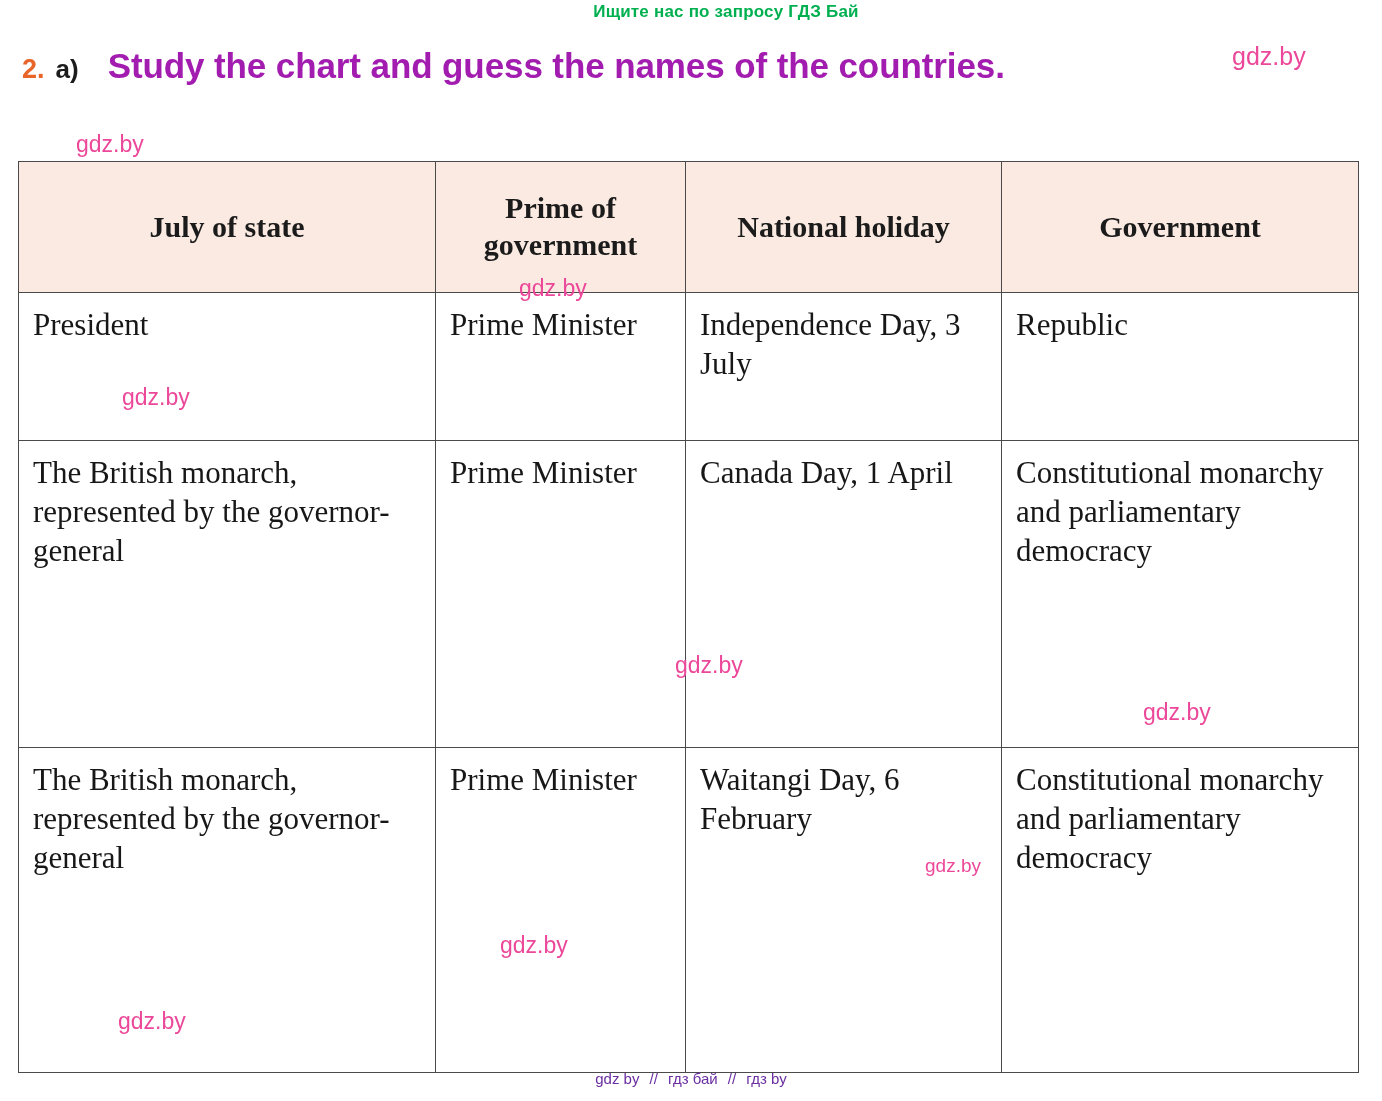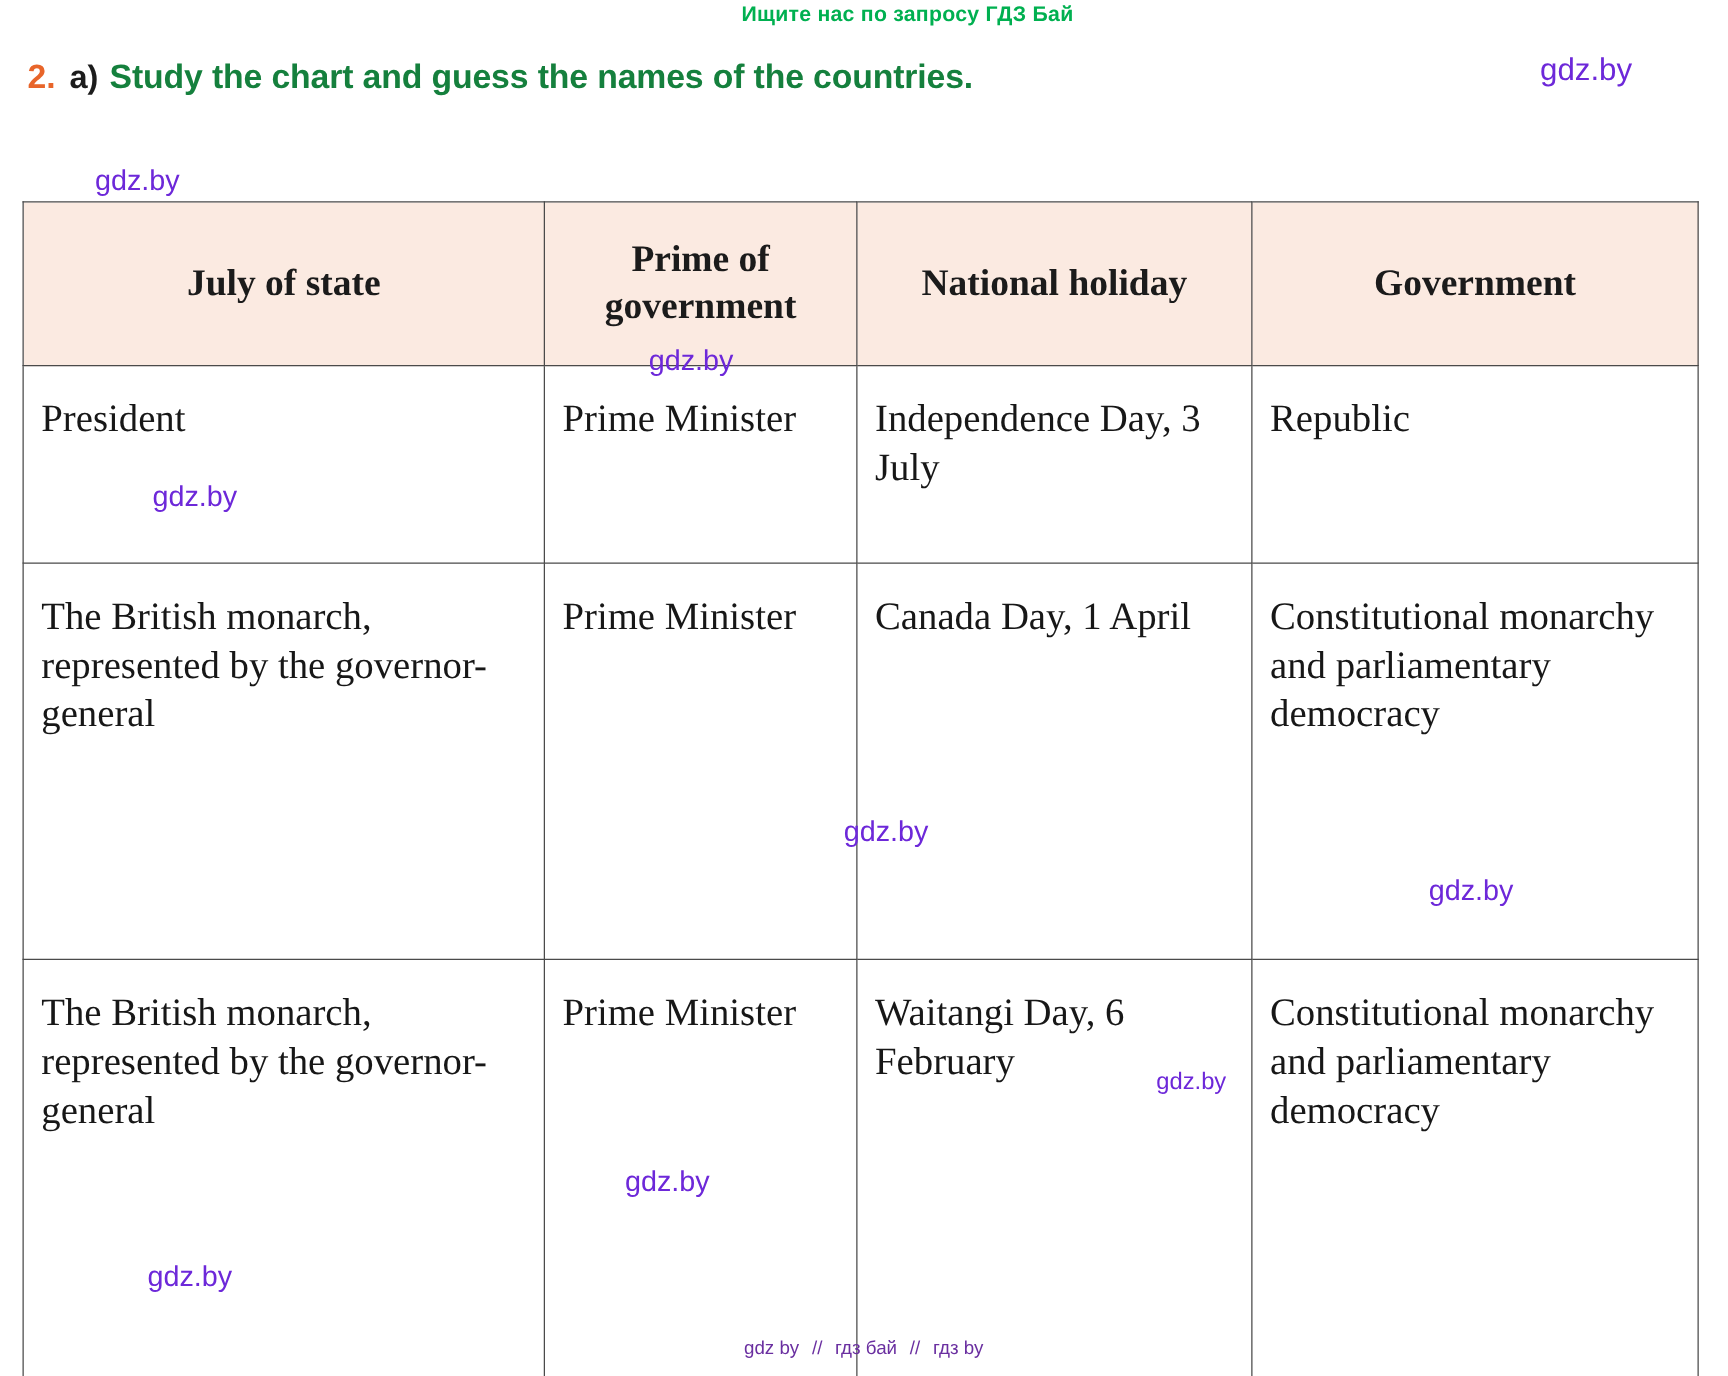--- a/index.html
+++ b/index.html
@@ -46,43 +46,44 @@
     color: #e8652a;
     margin-right: 11px;
   }
   .task-letter {
     font-size: 26px;
     font-weight: bold;
     color: #1c1c1c;
     margin-right: 9px;
   }
   .task-text {
-    font-size: 27px;
-    font-weight: bold;
-    color: #15803d;
+    font-size: 35px;
+    font-weight: bold;
+    color: #a21caf;
     letter-spacing: -0.1px;
+    margin-left: 20px;
   }
 
   
   .table-wrap {
     position: absolute;
     top: 161px;
     left: 18px;
     width: 1340px;
   }
   table.chart {
     border-collapse: collapse;
     width: 100%;
     table-layout: fixed;
   }
   table.chart th,
   table.chart td {
     border: 1.5px solid #4a4a4a;
     vertical-align: top;
-    padding: 22px 14px 12px 14px;
+    padding: 12px 14px 12px 14px;
   }
   table.chart thead th {
     background: #fbeae1;
     text-align: center;
     vertical-align: middle;
     font-size: 30px;
     font-weight: bold;
     color: #1b1b1b;
     height: 118px;
     padding: 6px 10px;
@@ -113,21 +114,21 @@
     font-family: "Liberation Sans", sans-serif;
     font-size: 15px;
     color: #6a2fa0;
   }
   .footer .sep { color: #6a2fa0; margin: 0 6px; }
 
   
   .wm {
     position: absolute;
     font-family: "Liberation Sans", sans-serif;
-    color: #6d28d9;
+    color: #ec4899;
     white-space: nowrap;
     pointer-events: none;
   }
   .wm-1 { top: 42px;  left: 1232px; font-size: 25px; }
   .wm-2 { top: 131px; left: 76px;   font-size: 23px; }
   .wm-3 { top: 275px; left: 519px;  font-size: 23px; }
   .wm-4 { top: 384px; left: 122px;  font-size: 23px; }
   .wm-5 { top: 652px; left: 675px;  font-size: 23px; }
   .wm-6 { top: 699px; left: 1143px; font-size: 23px; }
   .wm-7 { top: 855px; left: 925px;  font-size: 19px; }

